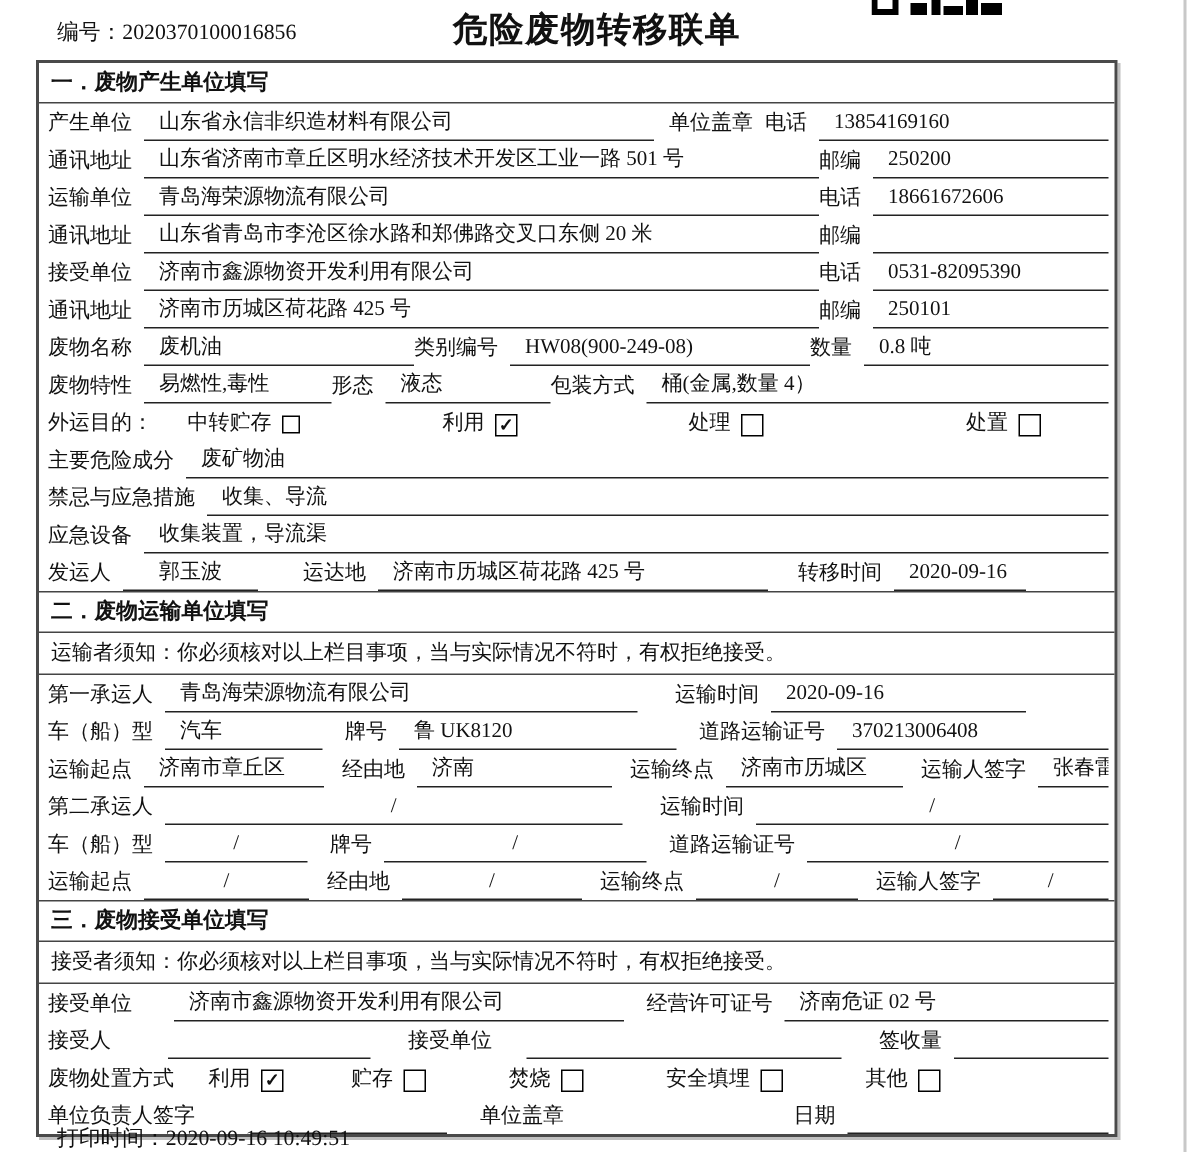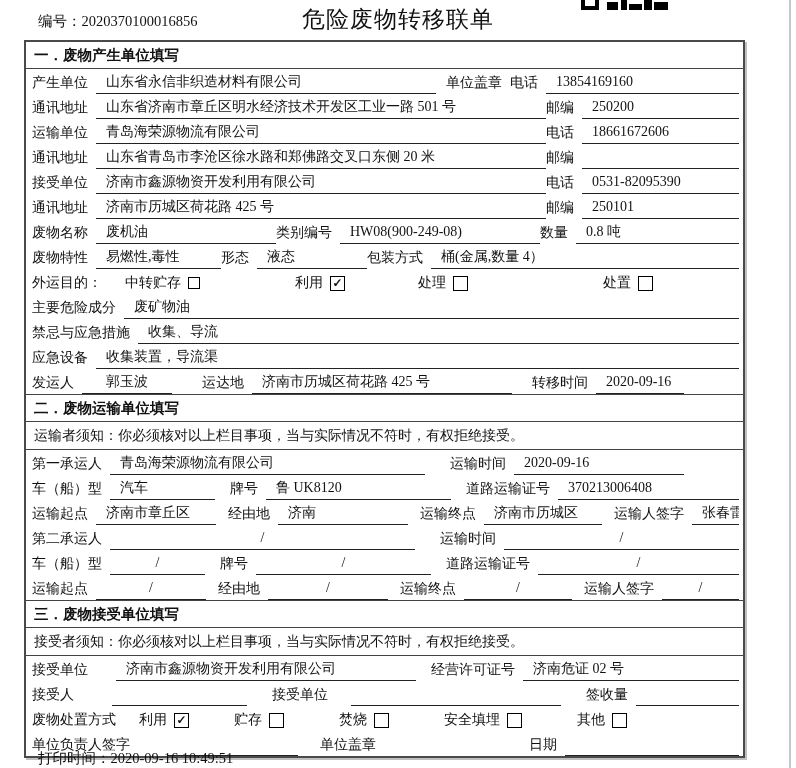--- a/index.html
+++ b/index.html
@@ -1,38 +1,38 @@
 <!DOCTYPE html>
 <html><head>
 <meta charset="utf-8">
 <style>
   html,body{margin:0;padding:0;background:#ffffff;}
   body{font-family:"Liberation Serif","DejaVu Serif",serif;color:#111;}
   .page{position:relative;width:796px;height:768px;background:#fff;overflow:hidden;}
   .serial{position:absolute;left:38px;top:12px;font-size:14.5px;white-space:nowrap;}
-  .title{position:absolute;left:0;right:0;top:4px;text-align:center;font-size:23px;font-weight:normal;letter-spacing:1px;}
+  .title{position:absolute;left:0;right:0;top:4px;text-align:center;font-size:23px;font-weight:bold;letter-spacing:1px;}
   .qr{position:absolute;left:581px;top:0;width:92px;height:10px;overflow:hidden;}
   .qr i{position:absolute;background:#000;}
   .qr .ring{background:#fff;border:4px solid #000;width:10px;height:10px;top:-8px;left:0;}
   .page-edge{position:absolute;left:789px;top:0;width:2px;height:768px;background:#c8c8c8;}
   .form{position:absolute;left:24px;top:40px;width:717px;border:2px solid #4a4a4a;box-shadow:2px 2px 0 rgba(140,140,140,.55);background:#fff;}
   .sh{height:26px;line-height:26px;font-weight:bold;font-size:14.5px;padding:0 8px;border-bottom:1px solid #444;}
   .sh.bt{border-top:1px solid #444;}
   .notice{height:27px;line-height:27px;font-size:14px;padding:0 8px;border-bottom:1px solid #444;white-space:nowrap;}
   .row{display:flex;align-items:flex-end;height:25px;padding:0 4px 0 6px;font-size:14px;}
   .lbl{white-space:nowrap;margin-right:8px;line-height:22px;}
   .u{border-bottom:1px solid #222;line-height:22px;padding-left:10px;white-space:nowrap;overflow:hidden;}
   .u.c{text-align:center;padding-left:0;}
   .fx{flex:1;}
   .ra{margin-left:auto;text-align:right;}
   .cb{display:inline-block;width:13px;height:13px;border:1.5px solid #000;margin-left:7px;line-height:12px;text-align:center;font-size:12px;font-weight:bold;vertical-align:-1px;}
   .cb.sm{width:10px;height:10px;line-height:9px;font-size:10px;}
   .opt{display:flex;align-items:center;line-height:22px;}
   .print-time{position:absolute;left:38px;top:749px;font-size:14.5px;white-space:nowrap;}
-  .ml15{margin-left:15px;} .ml45{margin-left:45px;} .ml55{margin-left:55px;} .ml95{margin-left:95px;} .ml105{margin-left:73px;} .ml135{margin-left:135px;}
+  .ml15{margin-left:15px;} .ml45{margin-left:45px;} .ml55{margin-left:55px;} .ml95{margin-left:95px;} .ml105{margin-left:114px;} .ml135{margin-left:135px;}
   .mr55{margin-right:55px;}
 </style>
 </head>
 <body>
 
 <div class="page">
 
   <div class="serial"><span>编号：</span><span>2020370100016856</span></div>
   <div class="title">危险废物转移联单</div>
 

